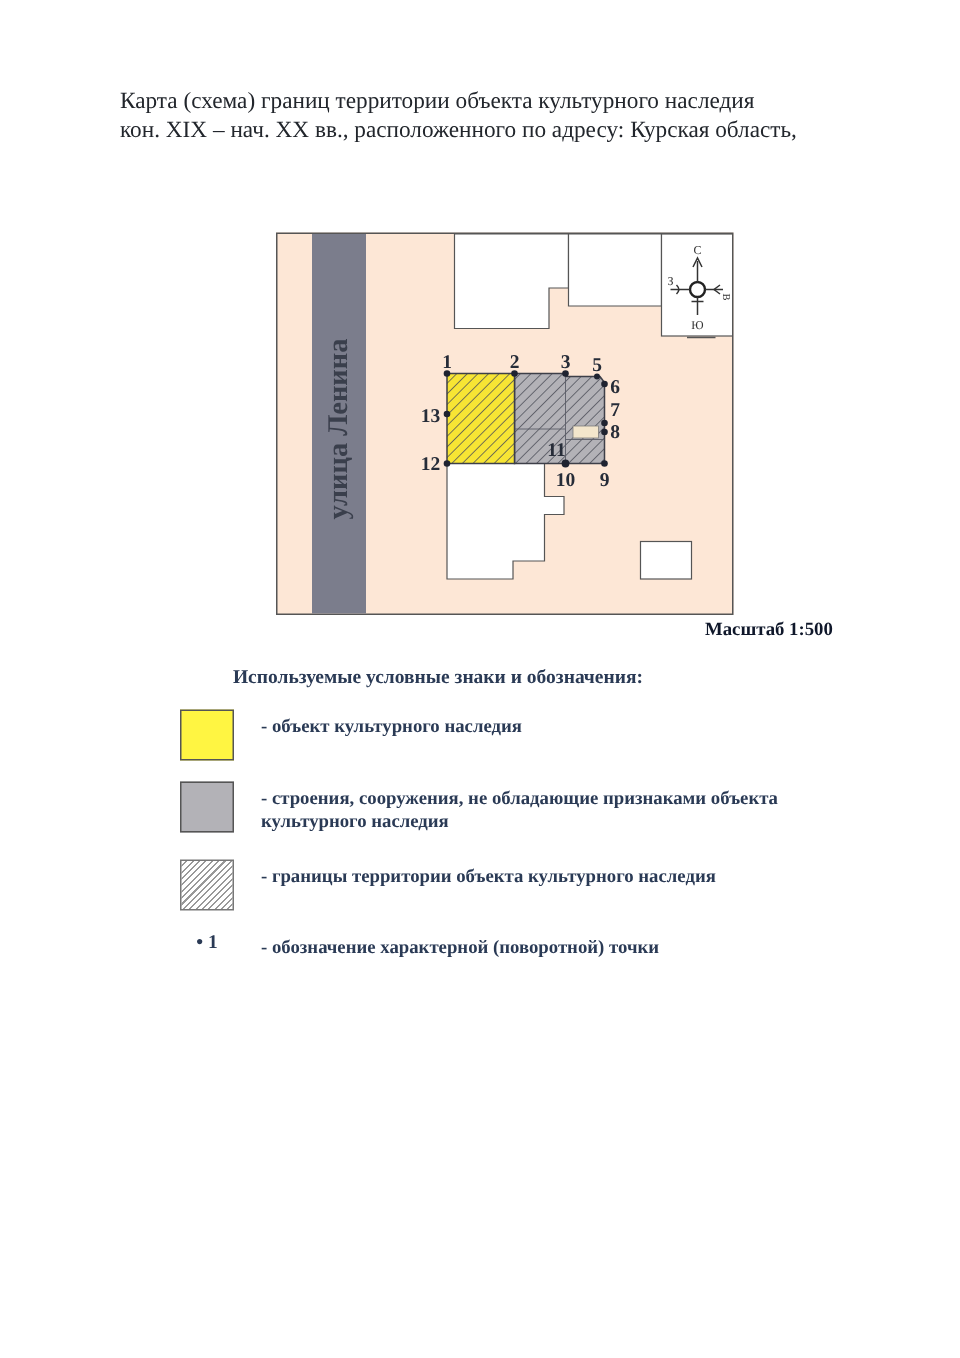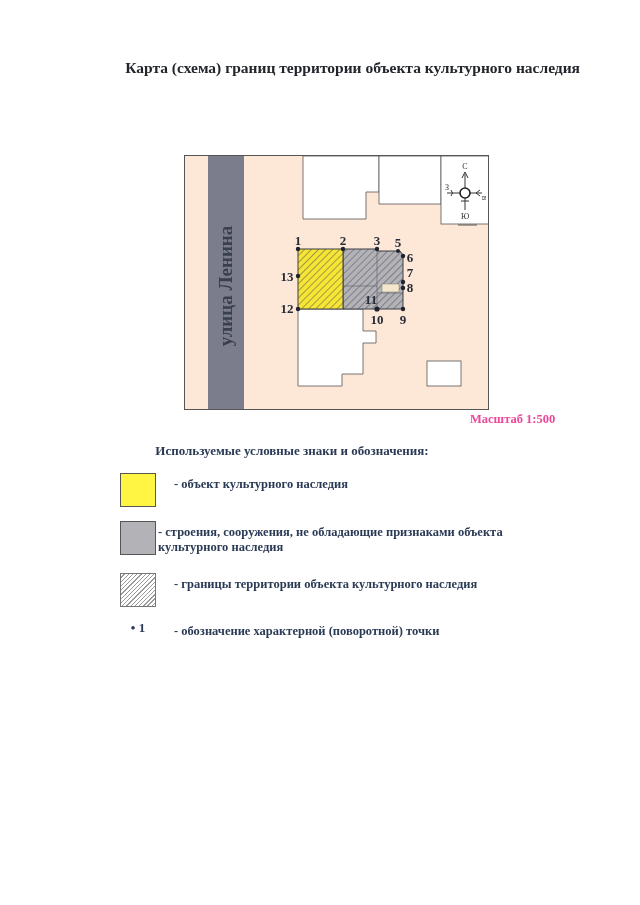--- a/index.html
+++ b/index.html
@@ -4,40 +4,40 @@
   <style>
     html, body { margin: 0; padding: 0; }
     body {
       width: 640px; height: 905px; background: #ffffff;
       position: relative; overflow: hidden;
       font-family: "Liberation Serif", "DejaVu Serif", serif;
       color: #1f2530;
     }
     .title {
       position: absolute; left: 80px; top: 58px; width: 500px;
-      text-align: right; font-weight: bold; font-size: 15.5px; line-height: 19px;
+      text-align: left; font-weight: normal; font-size: 15.5px; line-height: 19px;
       color: #22262c;
     }
     .title div { white-space: nowrap; }
     .map {
       position: absolute; left: 184px; top: 155px; width: 305px; height: 255px;
       background: #fde7d6; border: 1px solid #555;
       box-sizing: border-box; overflow: hidden;
     }
     .map svg { position: absolute; left: 0; top: 0; }
     .street-label {
       position: absolute; left: 16px; top: 140px; width: 140px;
       transform: translate(-50%, -50%) rotate(-90deg);
       transform-origin: center center;
       font-weight: bold; font-size: 19px; color: #3a3f4c; text-align: center;
       white-space: nowrap;
     }
     .scale {
       position: absolute; left: 470px; top: 412px; font-weight: bold; font-size: 12.5px;
-      color: #ec4899;
+      color: #0f172a;
     }
     .legend-title {
       position: absolute; left: 0; width: 584px; top: 443px; text-align: center;
       font-weight: bold; font-size: 13px; color: #2a3a55;
     }
     .legend-item { position: absolute; left: 120px; width: 440px; }
     .swatch {
       position: absolute; left: 0; top: 0; width: 36px; height: 34px; box-sizing: border-box;
       border: 1px solid #555;
     }
@@ -55,20 +55,21 @@
       position: absolute; left: 0; top: 0; width: 36px; font-weight: bold; font-size: 13px;
       color: #2a3a55; text-align: center;
     }
     .pt-label { font-family: "Liberation Serif", serif; font-weight: bold; font-size: 13px; fill: #262c38; }
   </style>
 </head>
 <body>
 
 <div class="title">
   <div>Карта (схема) границ территории объекта культурного наследия</div>
+  <div>кон. XIX – нач. XX вв., расположенного по адресу: Курская область,</div>
 </div>
 
 <div class="map">
   <svg width="305" height="255" viewBox="0 0 305 255">
     <defs>
       <pattern id="hatch" patternUnits="userSpaceOnUse" width="5" height="5" patternTransform="rotate(45)">
         <line x1="0" y1="0" x2="0" y2="5" stroke="#4b4e58" stroke-width="1"></line>
       </pattern>
     </defs>
 
@@ -144,21 +145,21 @@
 
 <div class="legend-title">Используемые условные знаки и обозначения:</div>
 
 <div class="legend-item" style="top:473px;">
   <div class="swatch yellow"></div>
   <div class="legend-text">-  объект культурного наследия</div>
 </div>
 
 <div class="legend-item" style="top:521px;">
   <div class="swatch gray"></div>
-  <div class="legend-text" style="left:38px; top:4px; text-indent:0;">-  строения, сооружения, не обладающие признаками объекта культурного наследия</div>
+  <div class="legend-text" style="left:54px; top:4px; text-indent:0;">-  строения, сооружения, не обладающие признаками объекта культурного наследия</div>
 </div>
 
 <div class="legend-item" style="top:573px;">
   <div class="swatch hatch"></div>
   <div class="legend-text">- границы территории объекта культурного наследия</div>
 </div>
 
 <div class="legend-item" style="top:620px;">
   <div class="dot-sym">• 1</div>
   <div class="legend-text" style="top:4px;">- обозначение характерной (поворотной) точки</div>

